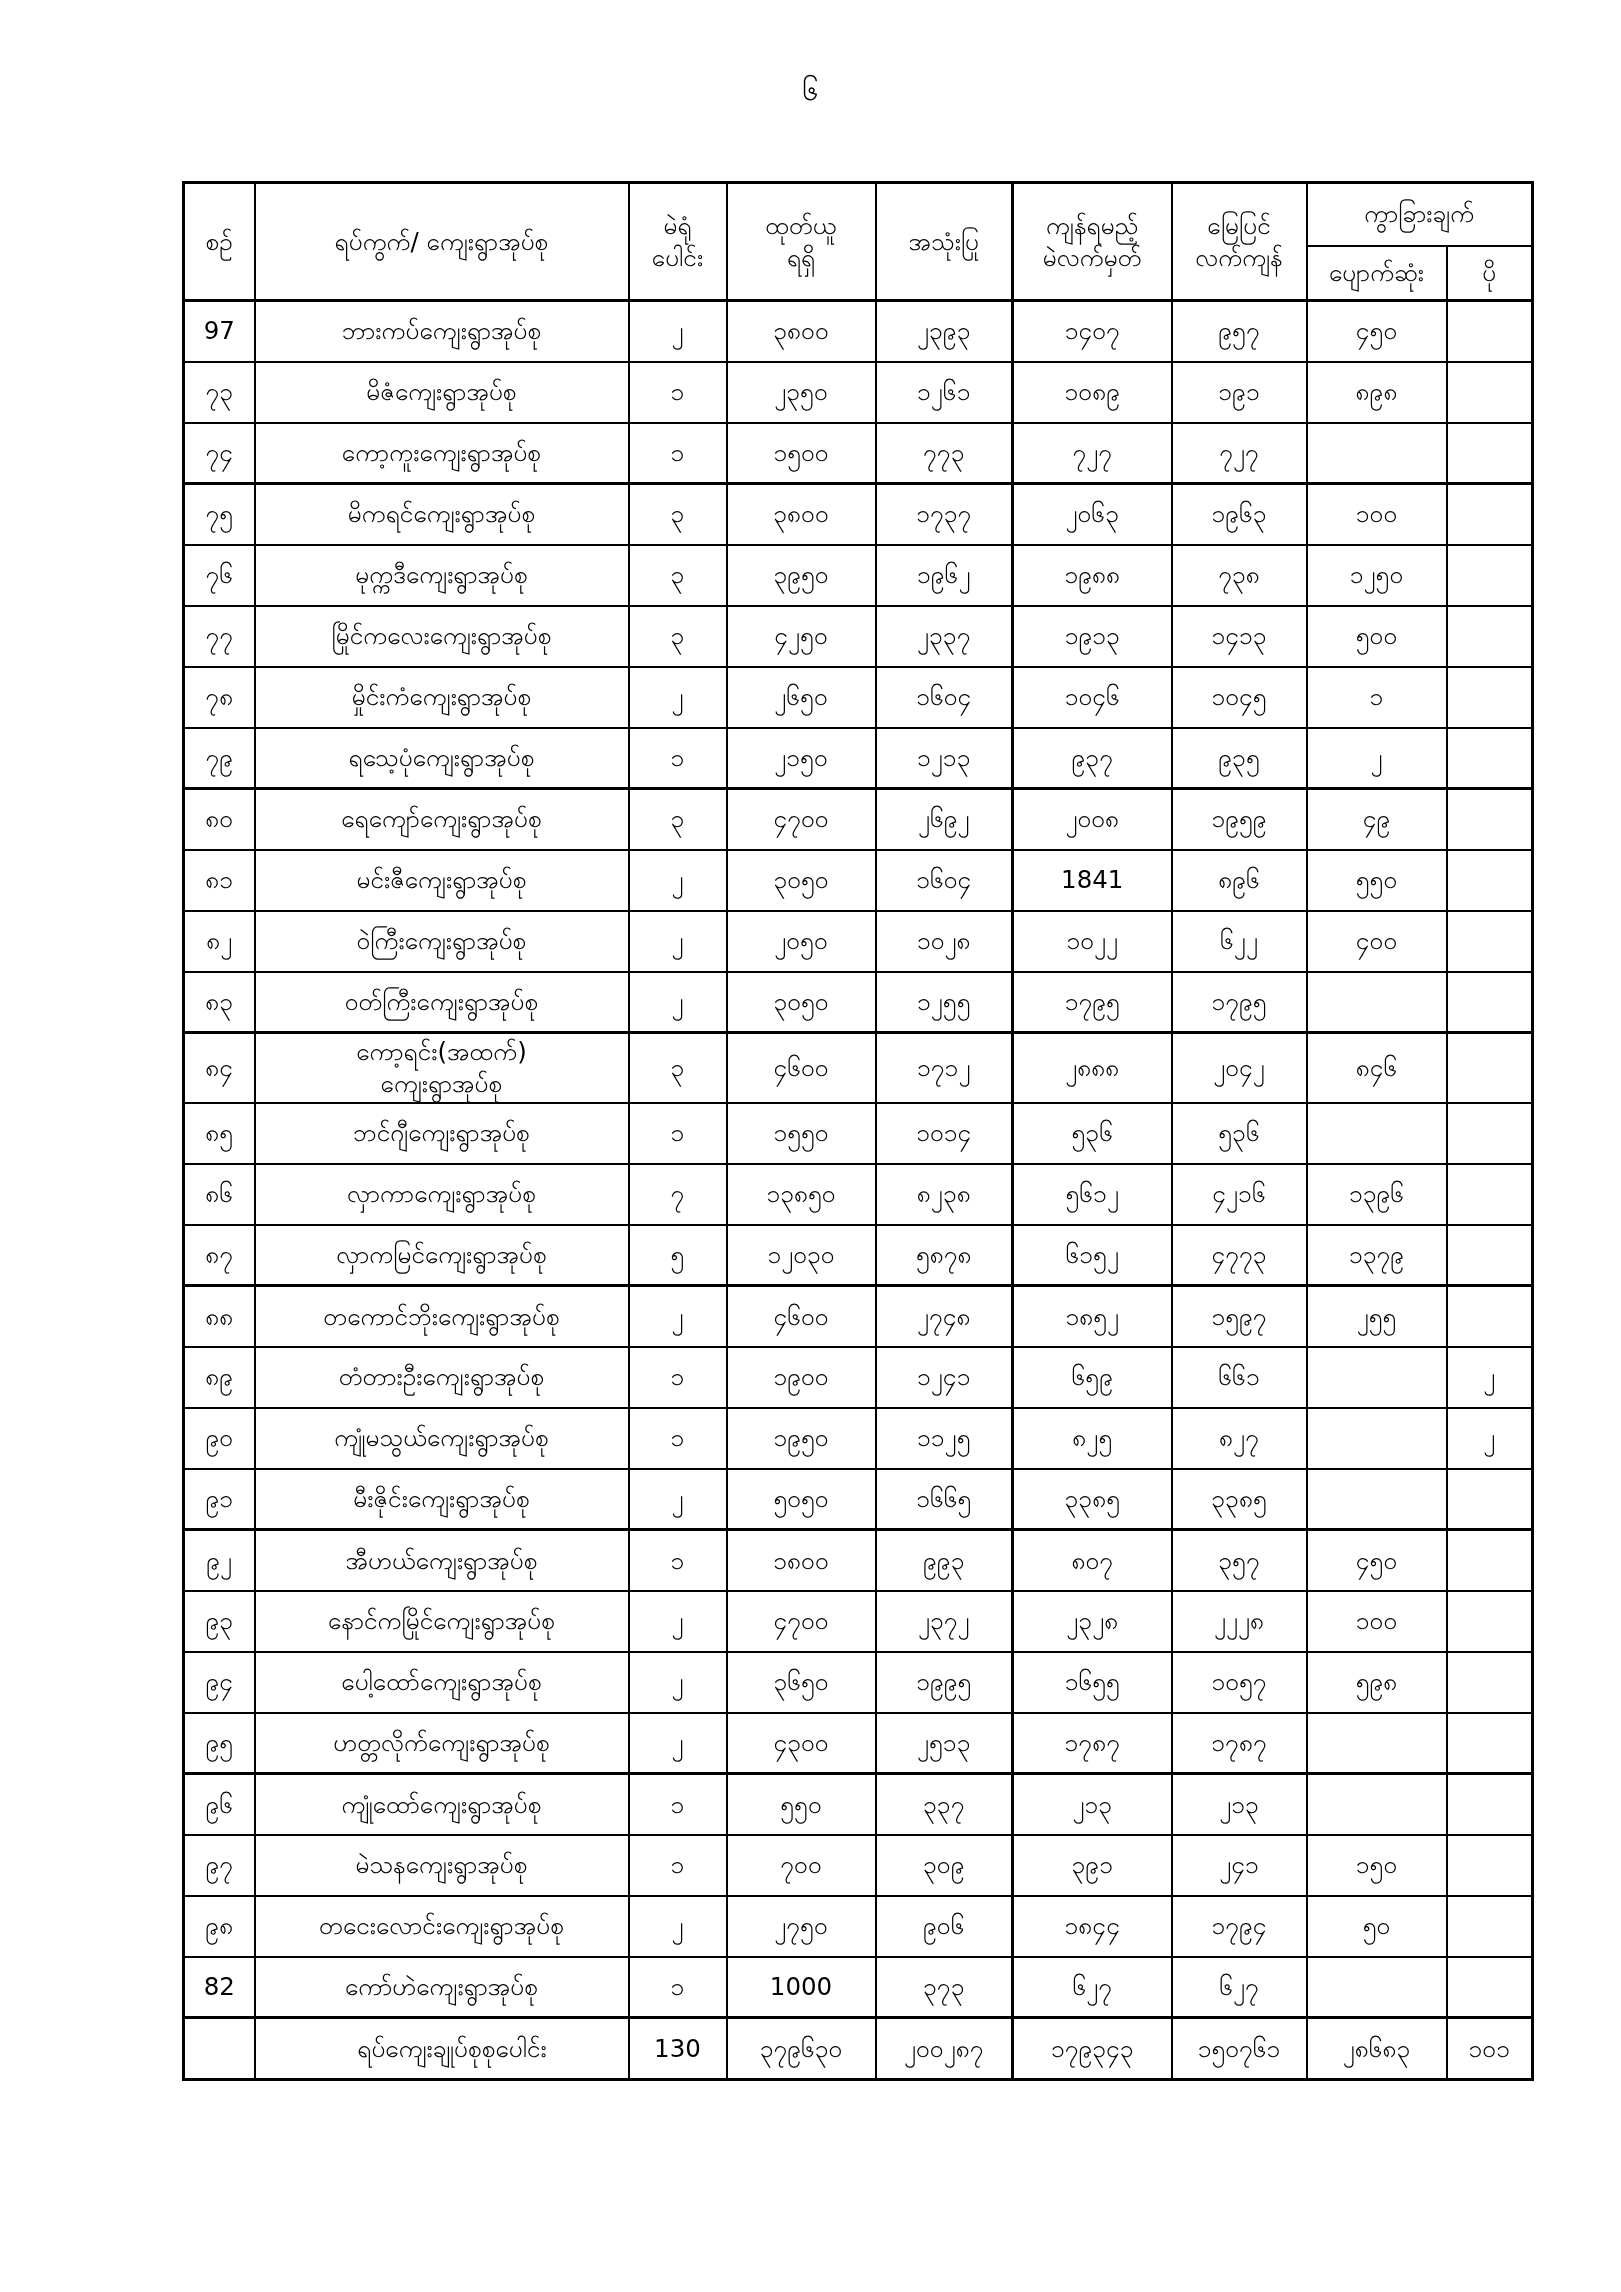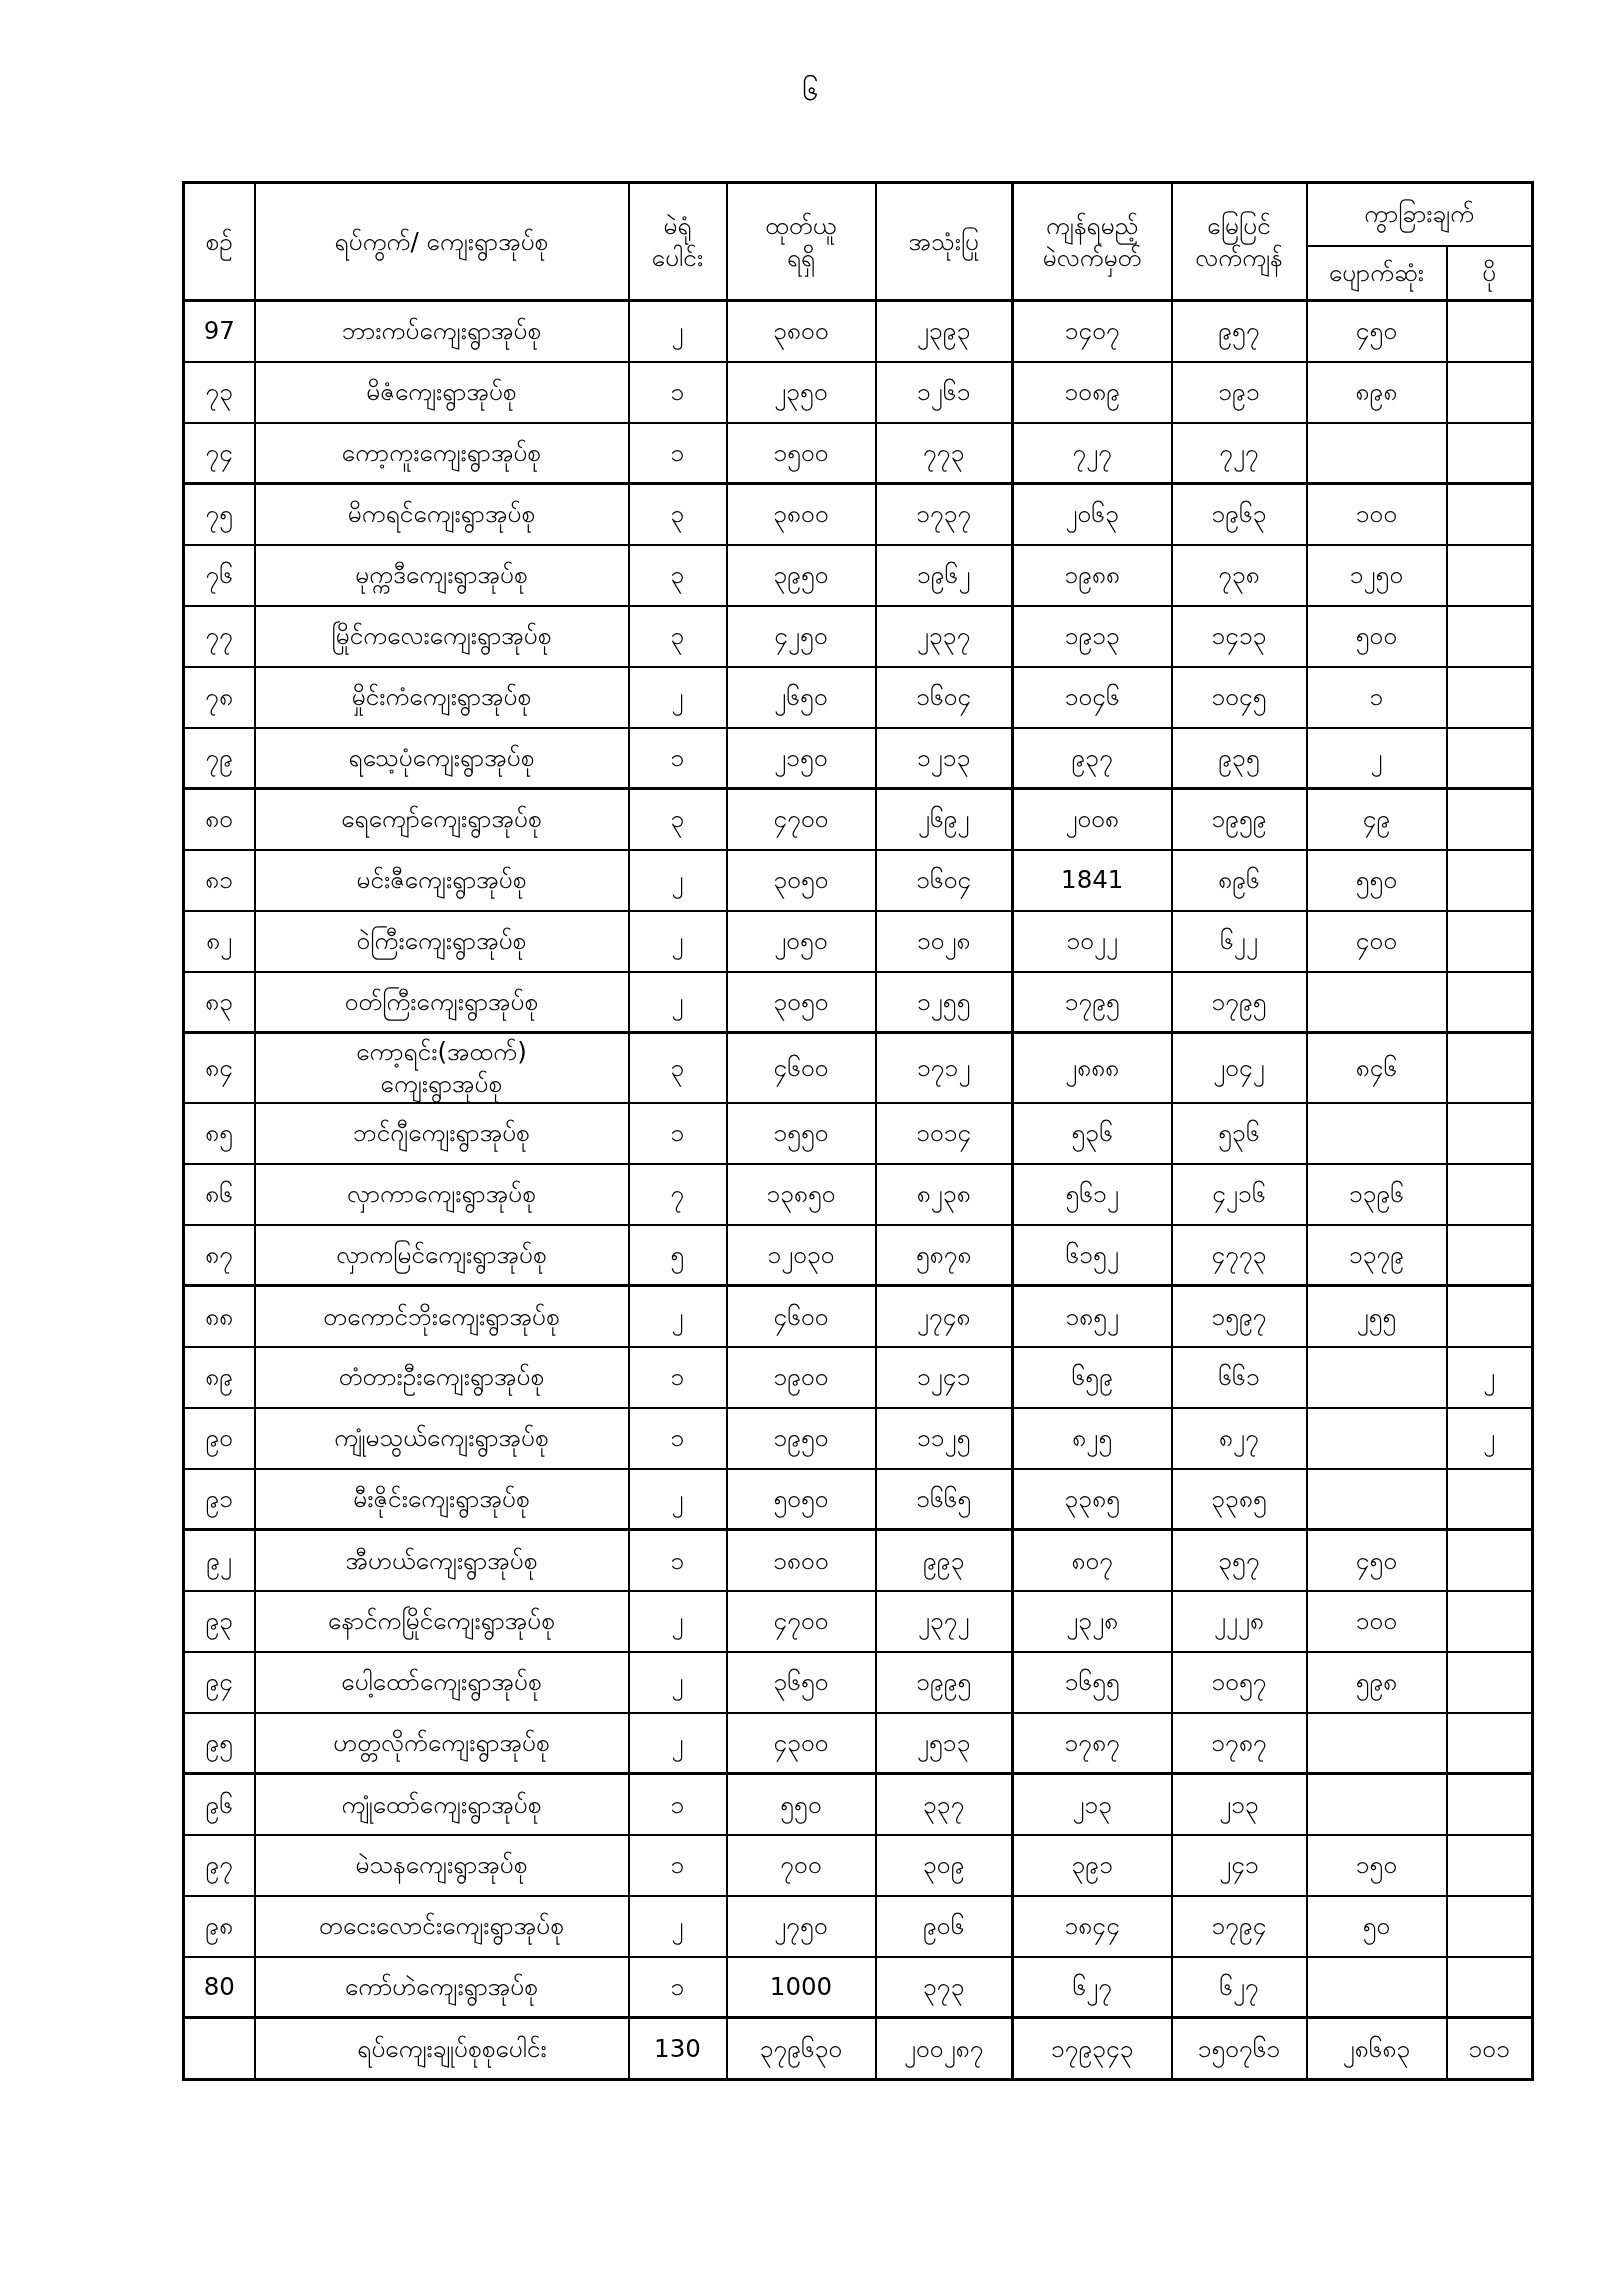--- a/index.html
+++ b/index.html
@@ -399,21 +399,21 @@
           <td class="name-cell">တငေးလောင်းကျေးရွာအုပ်စု</td>
           <td>၂</td>
           <td>၂၇၅၀</td>
           <td>၉၀၆</td>
           <td class="heavy-left">၁၈၄၄</td>
           <td>၁၇၉၄</td>
           <td>၅၀</td>
           <td></td>
         </tr>
         <tr>
-          <td>80</td>
+          <td>82</td>
           <td class="name-cell">ကော်ဟဲကျေးရွာအုပ်စု</td>
           <td>၁</td>
           <td>1000</td>
           <td>၃၇၃</td>
           <td class="heavy-left">၆၂၇</td>
           <td>၆၂၇</td>
           <td></td>
           <td></td>
         </tr>
         <tr class="total-row">

